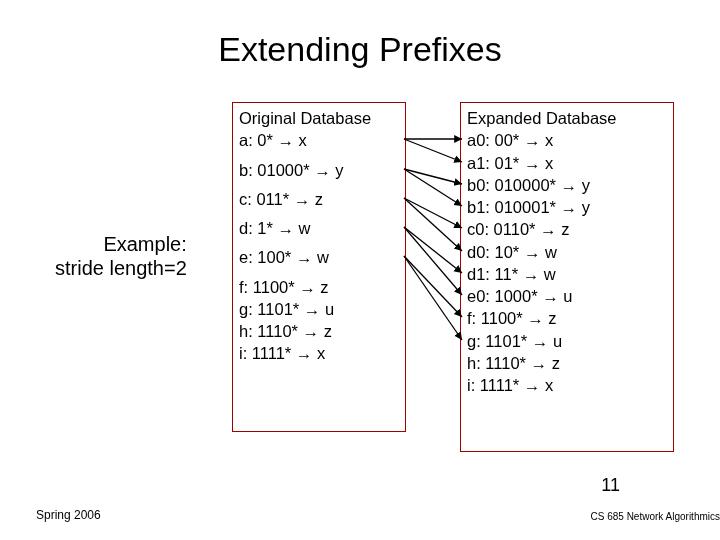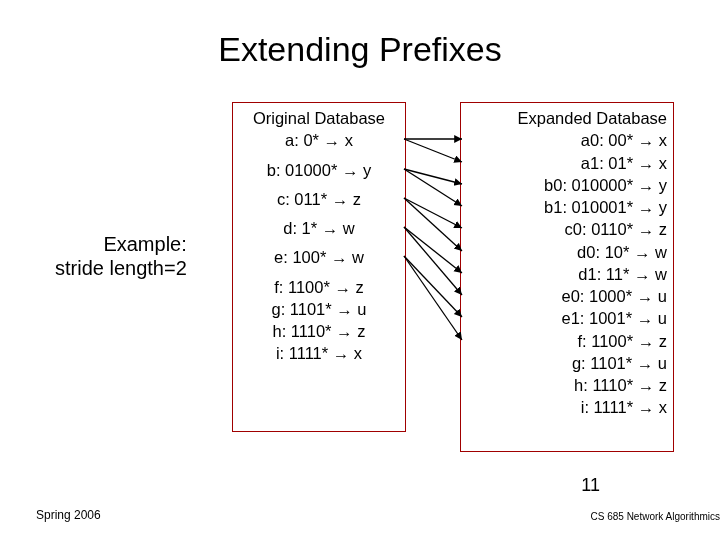--- a/index.html
+++ b/index.html
@@ -9,20 +9,21 @@
     height: 540px;
     background: #ffffff;
     font-family: Arial, Helvetica, sans-serif;
     color: #000;
     overflow: hidden;
   }
   .slide {
     position: relative;
     width: 624px;
     height: 540px;
+    padding-left: 20px;
   }
   .title {
     position: absolute;
     top: 30px;
     left: 0;
     width: 720px;
     text-align: center;
     font-size: 34px;
     font-weight: normal;
   }
@@ -41,28 +42,26 @@
     line-height: 1.35;
     padding: 4px 6px;
     font-family: Arial, Helvetica, sans-serif;
     white-space: nowrap;
   }
   .box-original {
     top: 102px;
     left: 232px;
     width: 160px;
     height: 320px;
-    text-align: center;
   }
   .box-expanded {
     top: 102px;
     left: 460px;
     width: 200px;
     height: 340px;
-    text-align: right;
   }
   .box .hdr {
     font-weight: normal;
   }
   .row { display: block; }
   .gap { height: 7px; }
   .footer-left {
     position: absolute;
     bottom: 18px;
     left: 36px;
@@ -124,21 +123,20 @@
   <div class="box box-expanded" id="box-expanded">
     <div class="hdr">Expanded Database</div>
   <div class="row">a0: 00* →  x</div>
       <div class="row">a1: 01* →  x</div>
       <div class="row">b0: 010000* →  y</div>
       <div class="row">b1: 010001* →  y</div>
       <div class="row">c0: 0110* →  z</div>
       <div class="row">d0: 10* →  w</div>
       <div class="row">d1: 11* →  w</div>
       <div class="row">e0: 1000* →  u</div>
-      <div class="row">e1: 1001* →  u</div>
       <div class="row">f: 1100* →  z</div>
       <div class="row">g: 1101* →  u</div>
       <div class="row">h: 1110* →  z</div>
       <div class="row">i: 1111* →  x</div>
     </div>
 
   <svg class="arrows" id="arrow-svg">
     <defs>
       <marker id="ah" markerWidth="8" markerHeight="8" refX="6" refY="3" orient="auto">
         <path d="M0,0 L6,3 L0,6 Z" fill="#000"></path>

